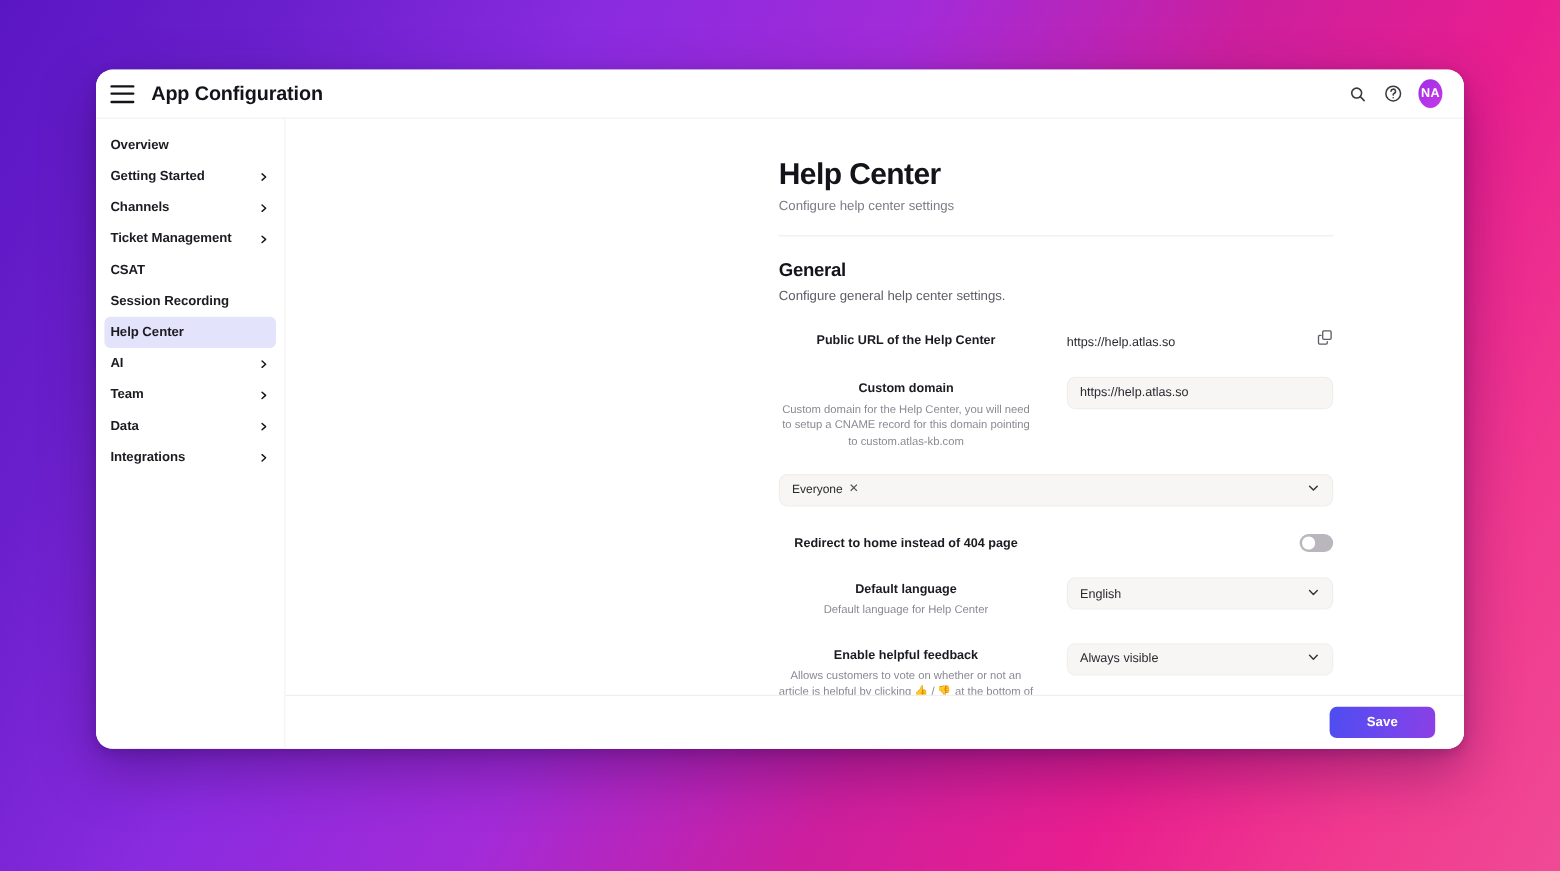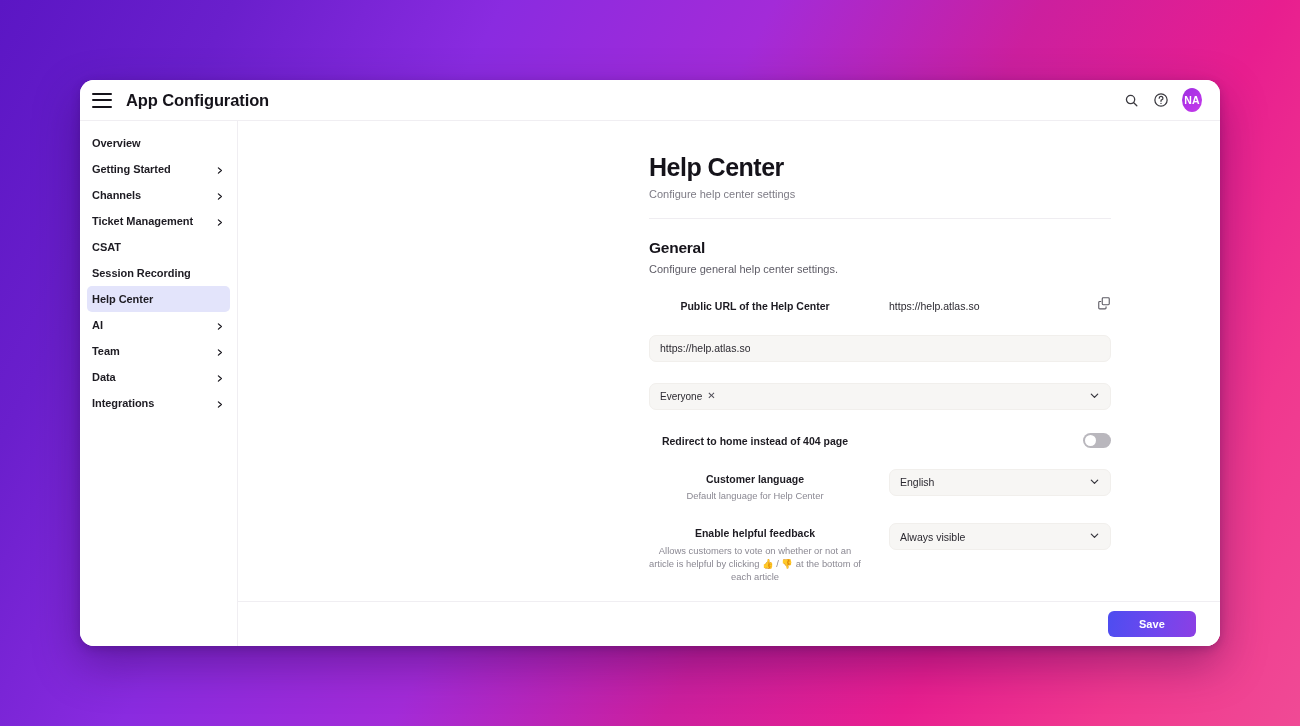--- a/index.html
+++ b/index.html
@@ -21,21 +21,21 @@
         #e81e8f 76%,
         #f0388f 88%,
         #f04a95 100%);
     -webkit-font-smoothing: antialiased;
   }
 
   
   .window {
     position: absolute;
     left: 80px;
-    top: 80px;
+    top: 58px;
     width: 1140px;
     height: 566px;
     background: #ffffff;
     border-radius: 14px;
     box-shadow: 0 18px 46px rgba(40, 0, 70, .38), 0 3px 10px rgba(40,0,70,.22);
     overflow: hidden;
     display: flex;
     flex-direction: column;
   }
 
@@ -400,20 +400,24 @@
                   <svg width="14" height="14" viewBox="0 0 24 24" fill="none" stroke="currentColor" stroke-width="1.9" stroke-linecap="round" stroke-linejoin="round">
                     <rect x="9" y="3" width="12" height="12" rx="1.6"></rect>
                     <path d="M15.5 18.5v1.9a1.6 1.6 0 0 1-1.6 1.6H4.6A1.6 1.6 0 0 1 3 20.4v-9.3A1.6 1.6 0 0 1 4.6 9.5h1.9"></path>
                   </svg>
                 </span>
               </div>
             </div>
           </div>
 
           <div class="setting">
+            <div class="setting-label-col">
+              <div class="setting-name">Custom domain</div>
+              <div class="setting-desc">Custom domain for the Help Center, you will need to setup a CNAME record for this domain pointing to custom.atlas-kb.com</div>
+            </div>
             <div class="setting-control-col">
               <div class="field">
                 <span class="field-text">https://help.atlas.so</span>
               </div>
             </div>
           </div>
 
           <div class="setting">
             <div class="setting-control-col">
               <div class="field select">
@@ -438,21 +442,21 @@
             </div>
             <div class="setting-control-col toggle-row">
               <div class="toggle">
                 <div class="knob"></div>
               </div>
             </div>
           </div>
 
           <div class="setting">
             <div class="setting-label-col">
-              <div class="setting-name">Customer language</div>
+              <div class="setting-name">Default language</div>
               <div class="setting-desc">Default language for Help Center</div>
             </div>
             <div class="setting-control-col">
               <div class="field select">
                 <span class="field-text">English</span>
                 <span class="caret">
                   <svg width="11" height="11" viewBox="0 0 24 24" fill="none" stroke="currentColor" stroke-width="2.6" stroke-linecap="round" stroke-linejoin="round">
                       <polyline points="5 9 12 16 19 9"></polyline>
                     </svg>
                 </span>

